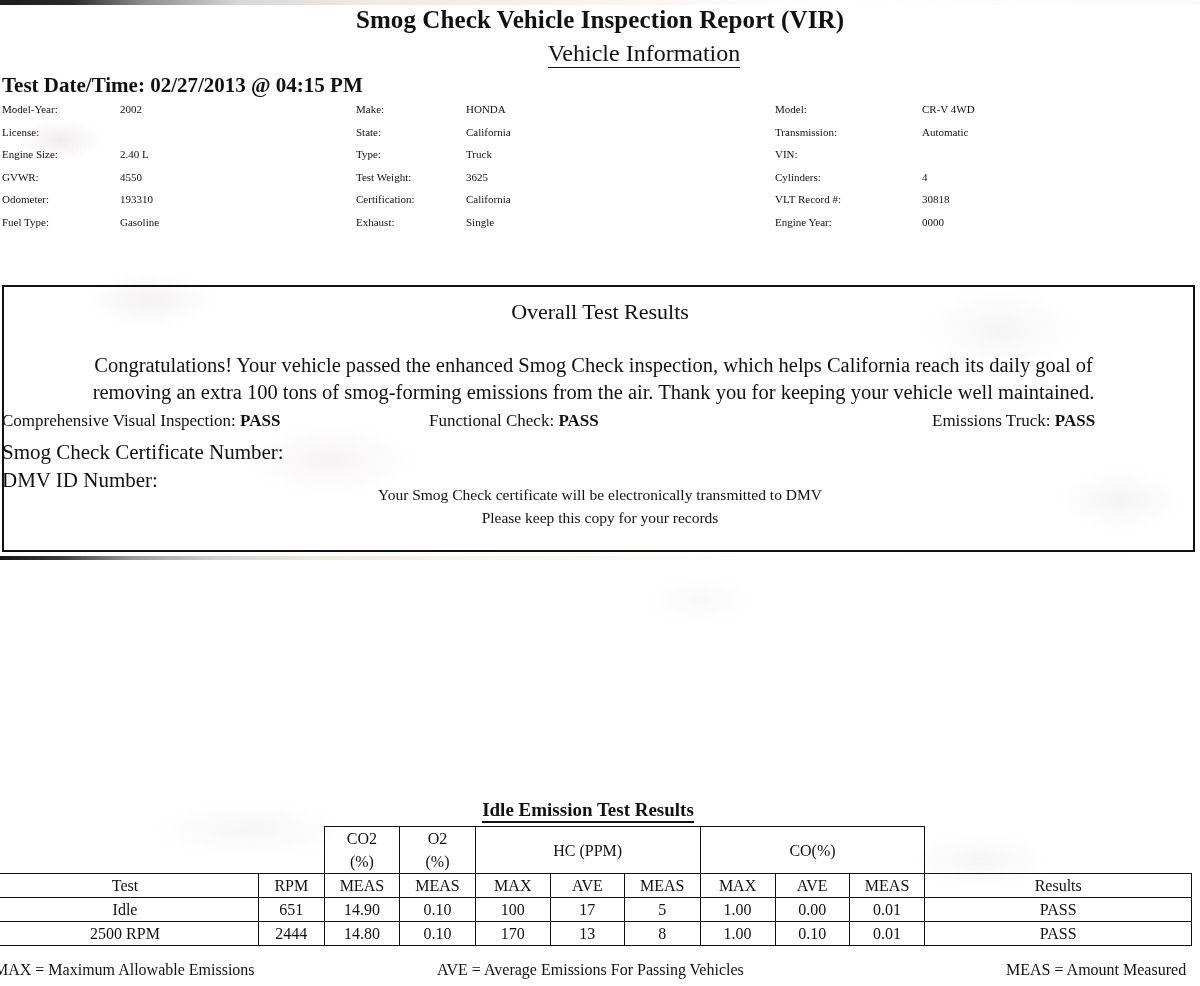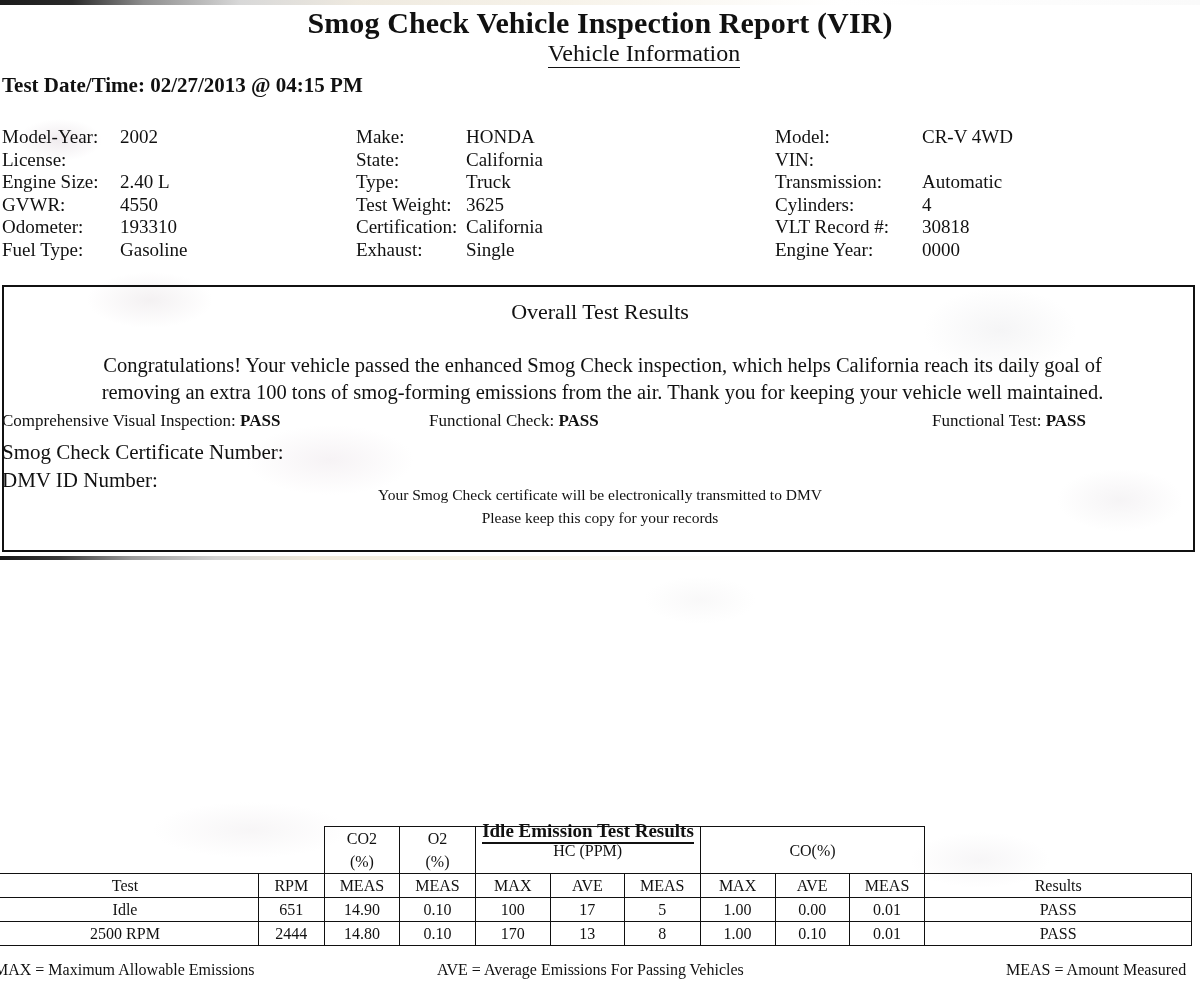--- a/index.html
+++ b/index.html
@@ -46,42 +46,42 @@
   }
 
   .page { position: absolute; inset: 0; z-index: 2; }
 
   
   .title-main {
     position: absolute;
     left: 0; top: 6px; width: 1200px;
     text-align: center;
     font-weight: bold;
-    font-size: 30px;
+    font-size: 25px;
     letter-spacing: 0.1px;
   }
   .title-sub {
     position: absolute;
     left: 0; top: 40px; width: 1200px;
     text-align: center;
     font-size: 24px;
     padding-left: 44px;
   }
   .title-sub span { border-bottom: 1.5px solid #111; padding-bottom: 1px; }
 
   .test-datetime {
     position: absolute;
     left: 2px; top: 73px;
     font-size: 21px;
     white-space: nowrap;
     font-weight: bold;
   }
 
   
-  .vi-col { position: absolute; font-size: 19px; margin-top: 23px; }
+  .vi-col { position: absolute; font-size: 11px; }
   .vi-col.c1 { left: 2px;   top: 103px; }
   .vi-col.c2 { left: 356px; top: 103px; }
   .vi-col.c3 { left: 775px; top: 103px; }
 
   .vi-row { display: flex; height: 22.6px; align-items: flex-start; white-space: nowrap; }
   .vi-label { display: inline-block; }
   .vi-value { display: inline-block; }
 
   .c1 .vi-label { width: 118px; }
   .c2 .vi-label { width: 110px; }
@@ -97,21 +97,21 @@
     background: transparent;
   }
   .otr-title {
     position: absolute;
     left: 0; top: 299px; width: 1200px;
     text-align: center;
     font-size: 22px;
   }
   .otr-para {
     position: absolute;
-    left: 30px; top: 352px; width: 1145px;
+    left: 21px; top: 352px; width: 1145px;
     font-size: 20.5px;
     line-height: 27px;
     text-align: center;
   }
   .otr-para .l2 { display: block; font-family: Liberation Serif, serif; }
 
   .result-line { position: absolute; font-size: 17px; white-space: nowrap; top: 411px; }
   .result-line .lab { font-weight: normal; }
   .result-line .val { font-weight: bold; }
   .rl-cvi { left: 2px; }
@@ -125,21 +125,21 @@
   .dmv-num  { top: 468px; }
 
   .note-line {
     position: absolute; left: 0; width: 1200px; text-align: center; font-size: 15.5px;
   }
   .note-1 { top: 486px; padding-right: 160px; }
   .note-2 { top: 509px; padding-right: 160px; }
 
   
   .iet-title {
-    position: absolute; left: 0; top: 820px; width: 1176px;
+    position: absolute; left: 0; top: 799px; width: 1176px;
     text-align: center; font-weight: bold; font-size: 19px;
   }
   .iet-title span { border-bottom: 2px solid #111; padding-bottom: 1px; }
 
   .iet-table {
     position: absolute;
     left: -8px;
     top: 826px;
     border-collapse: collapse;
     font-size: 16px;
@@ -242,26 +242,26 @@
       <span class="vi-value">Single</span>
     </div>
   </div>
 
   <div class="vi-col c3">
     <div class="vi-row">
       <span class="vi-label">Model:</span>
       <span class="vi-value">CR-V 4WD</span>
     </div>
     <div class="vi-row">
+      <span class="vi-label">Transmission:</span>
+      <span class="vi-value">Automatic</span>
+    </div>
+    <div class="vi-row">
       <span class="vi-label">VIN:</span>
       <span class="vi-value"></span>
-    </div>
-    <div class="vi-row">
-      <span class="vi-label">Transmission:</span>
-      <span class="vi-value">Automatic</span>
     </div>
     <div class="vi-row">
       <span class="vi-label">Cylinders:</span>
       <span class="vi-value">4</span>
     </div>
     <div class="vi-row">
       <span class="vi-label">VLT Record #:</span>
       <span class="vi-value">30818</span>
     </div>
     <div class="vi-row">
@@ -280,21 +280,21 @@
 
   <div class="result-line rl-cvi">
     <span class="lab">Comprehensive Visual Inspection:</span>
     <span class="val">PASS</span>
   </div>
   <div class="result-line rl-fc">
     <span class="lab">Functional Check:</span>
     <span class="val">PASS</span>
   </div>
   <div class="result-line rl-et">
-    <span class="lab">Functional Test:</span>
+    <span class="lab">Emissions Truck:</span>
     <span class="val">PASS</span>
   </div>
 
   <div class="cert-line cert-num">
     <span>Smog Check Certificate Number:</span>
     <span></span>
   </div>
   <div class="cert-line dmv-num">
     <span>DMV ID Number:</span>
     <span></span>

